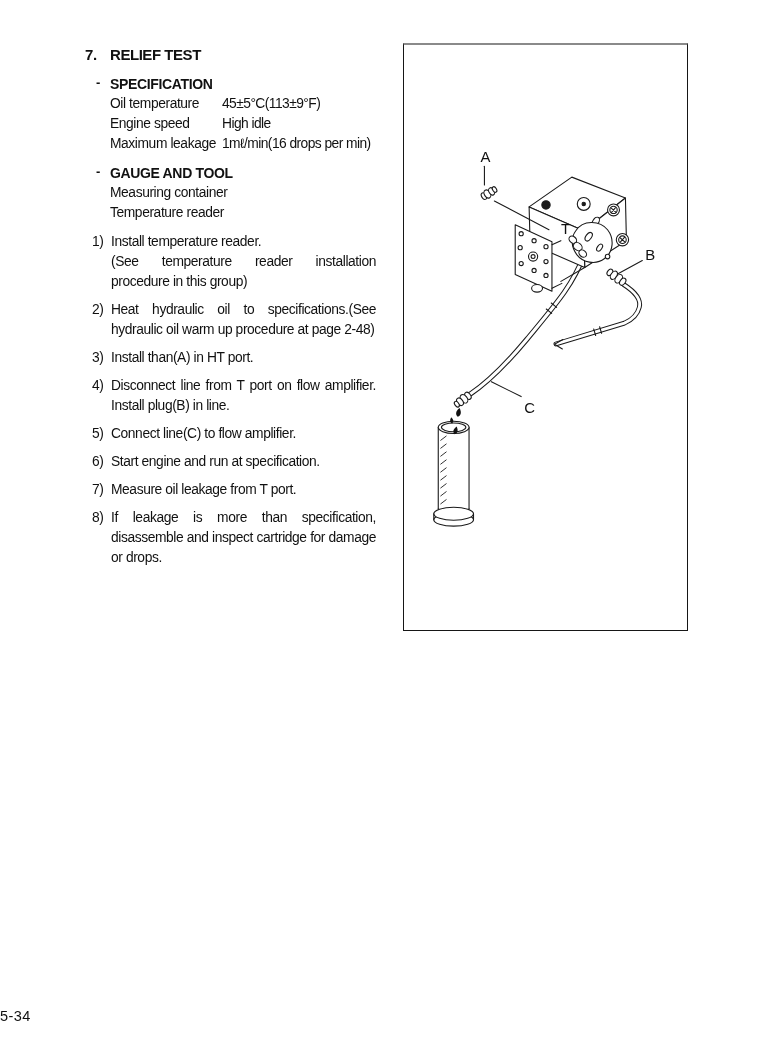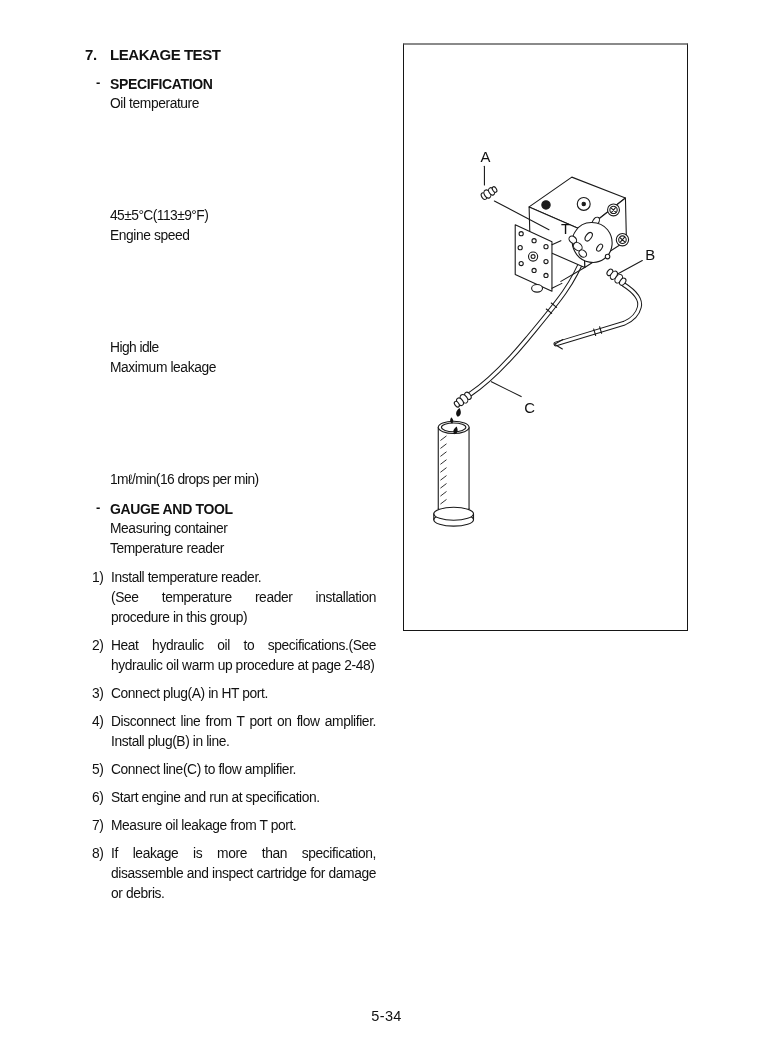--- a/index.html
+++ b/index.html
@@ -10,50 +10,50 @@
   
   .col { position:absolute; left:85px; top:44px; width:291px; }
   .title { font-weight:bold; font-size:15px; letter-spacing:-0.45px; line-height:21px; }
   .title-l1 { position:relative; padding-left:18px; white-space:nowrap; }
   .title-num { position:absolute; left:0; top:0; }
   .title-l2 { padding-left:25px; }
   .section { margin-top:9px; }
   .sec-head { position:relative; padding-left:25px; font-weight:bold; font-size:14px; letter-spacing:-0.35px; line-height:20px; }
   .bullet { position:absolute; left:11px; top:-1px; font-weight:bold; font-size:13px; }
   .sec-body { padding-left:25px; font-size:13.8px; letter-spacing:-0.4px; line-height:20px; }
-  .spec-row { display:flex;flex-direction:column; }
+  .spec-row { display:flex; }
   .spec-label { flex:0 0 112px; }
   .spec-value { flex:1; letter-spacing:-0.55px; white-space:nowrap; }
   .steps { margin-top:9px; }
   .step { position:relative; padding-left:26px; margin-bottom:8px; font-size:13.8px; letter-spacing:-0.4px; line-height:20px; }
   .step-num { position:absolute; left:7px; top:0; }
   .step-text { white-space:pre-wrap; text-align:justify; }
   
   .figure {
     position:absolute; left:403px; top:43px; width:285px; height:588px;
     box-sizing:border-box; background:#fff;
     border:1px solid #161616; border-top:2px solid #8a8a8a;
   }
   .figure svg { display:block; }
   .fig-label { font-family:"Liberation Sans", sans-serif; font-size:15px; fill:#111; }
   
-  .pageno { position:absolute; left:0; top:1008px; width:773px; text-align:center; font-size:14.5px; letter-spacing:0.4px; }
+  .pageno { position:absolute; left:0; top:1008px; width:773px; text-align:left; font-size:14.5px; letter-spacing:0.4px; }
 </style>
 </head>
 <body>
 
 <div class="page">
 
   <div class="col">
 
     <div class="title">
       <div class="title-l1">
         <span class="title-num">7.</span>
       </div>
-      <div class="title-l2">LEAKAGE TEST</div>
+      <div class="title-l2">RELIEF TEST</div>
     </div>
 
     <div class="section">
       <div class="sec-head">
         <span class="bullet">-</span>
         <span>SPECIFICATION</span>
       </div>
       <div class="sec-body">
         <div class="spec-row">
           <span class="spec-label">Oil temperature</span>
@@ -86,41 +86,41 @@
         <span class="step-num">1)</span>
         <div class="step-text">Install temperature reader.
 (See temperature reader installation procedure in this group)</div>
       </div>
       <div class="step">
         <span class="step-num">2)</span>
         <div class="step-text">Heat hydraulic oil to specifications.(See hydraulic oil warm up procedure at page 2-48)</div>
       </div>
       <div class="step">
         <span class="step-num">3)</span>
-        <div class="step-text">Connect plug(A) in HT port.</div>
+        <div class="step-text">Install than(A) in HT port.</div>
       </div>
       <div class="step">
         <span class="step-num">4)</span>
         <div class="step-text">Disconnect line from T port on flow amplifier.   Install plug(B) in line.</div>
       </div>
       <div class="step">
         <span class="step-num">5)</span>
         <div class="step-text">Connect line(C) to flow amplifier.</div>
       </div>
       <div class="step">
         <span class="step-num">6)</span>
         <div class="step-text">Start engine and run at specification.</div>
       </div>
       <div class="step">
         <span class="step-num">7)</span>
         <div class="step-text">Measure oil leakage from T port.</div>
       </div>
       <div class="step">
         <span class="step-num">8)</span>
-        <div class="step-text">If leakage is more than specification, disassemble and inspect cartridge for damage or debris.</div>
+        <div class="step-text">If leakage is more than specification, disassemble and inspect cartridge for damage or drops.</div>
       </div>
     </div>
   </div>
 
   <div class="figure">
     <svg width="283" height="584" viewBox="0 0 285 588">
       <g fill="none" stroke="#1a1a1a" stroke-width="1.1" stroke-linecap="round" stroke-linejoin="round">
 
         <path d="M181,212 C170,242 152,262 124,296 C104,320 84,340 66,352" stroke-width="5.2"></path>
         <path d="M181,212 C170,242 152,262 124,296 C104,320 84,340 66,352" stroke="#ffffff" stroke-width="3.1"></path>

